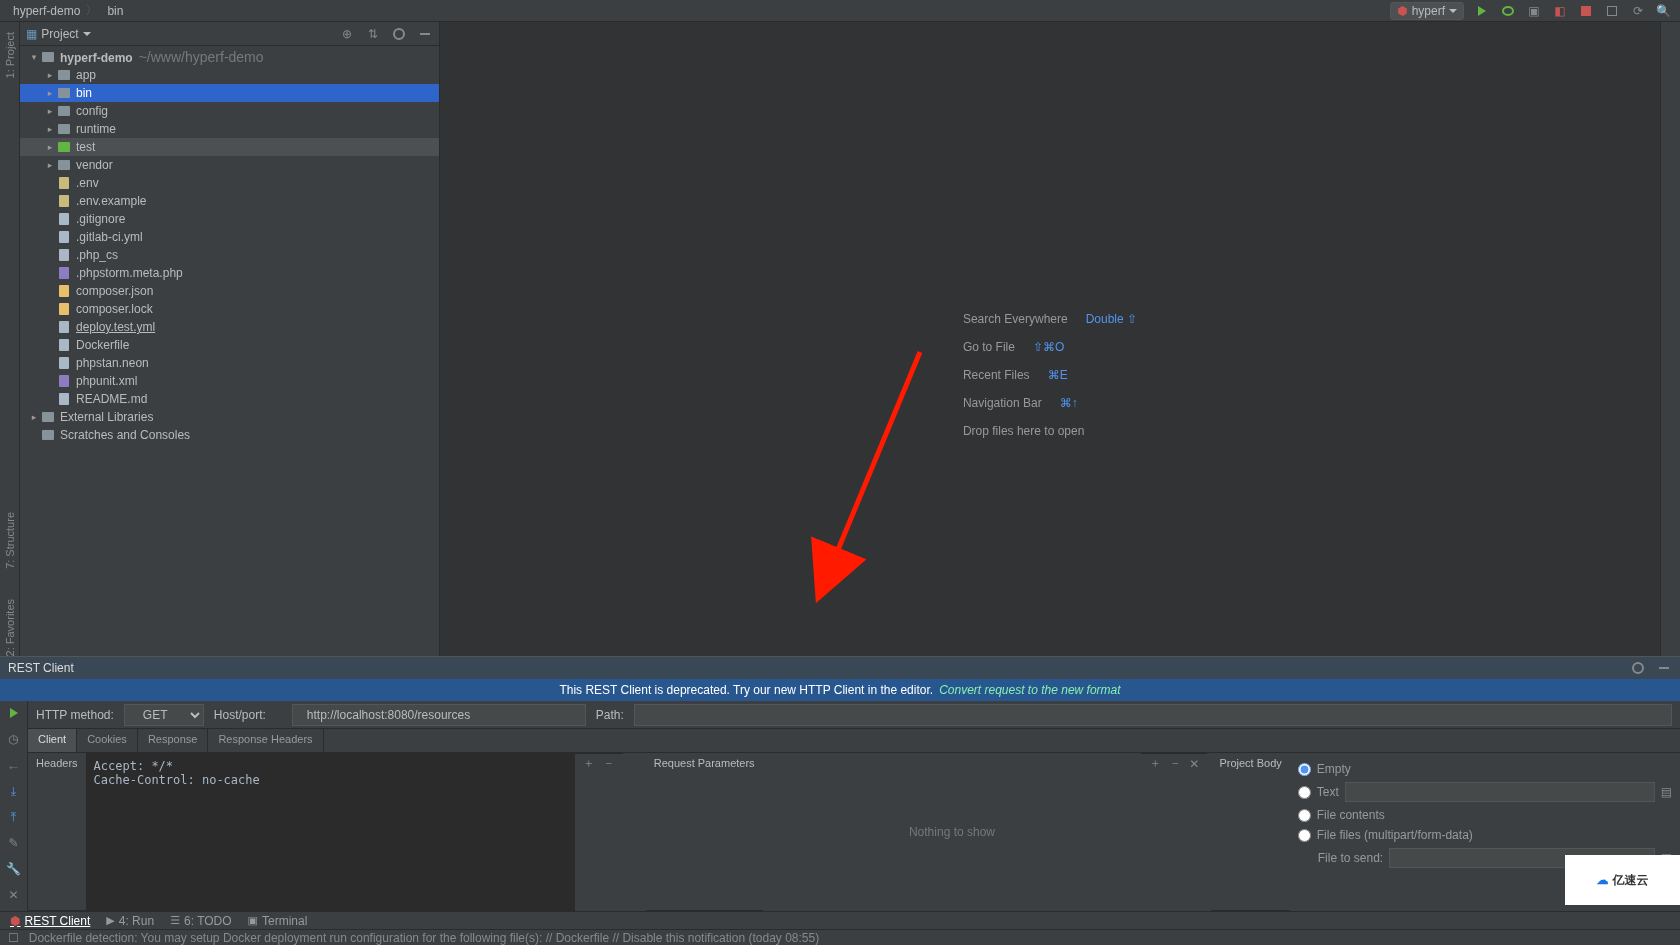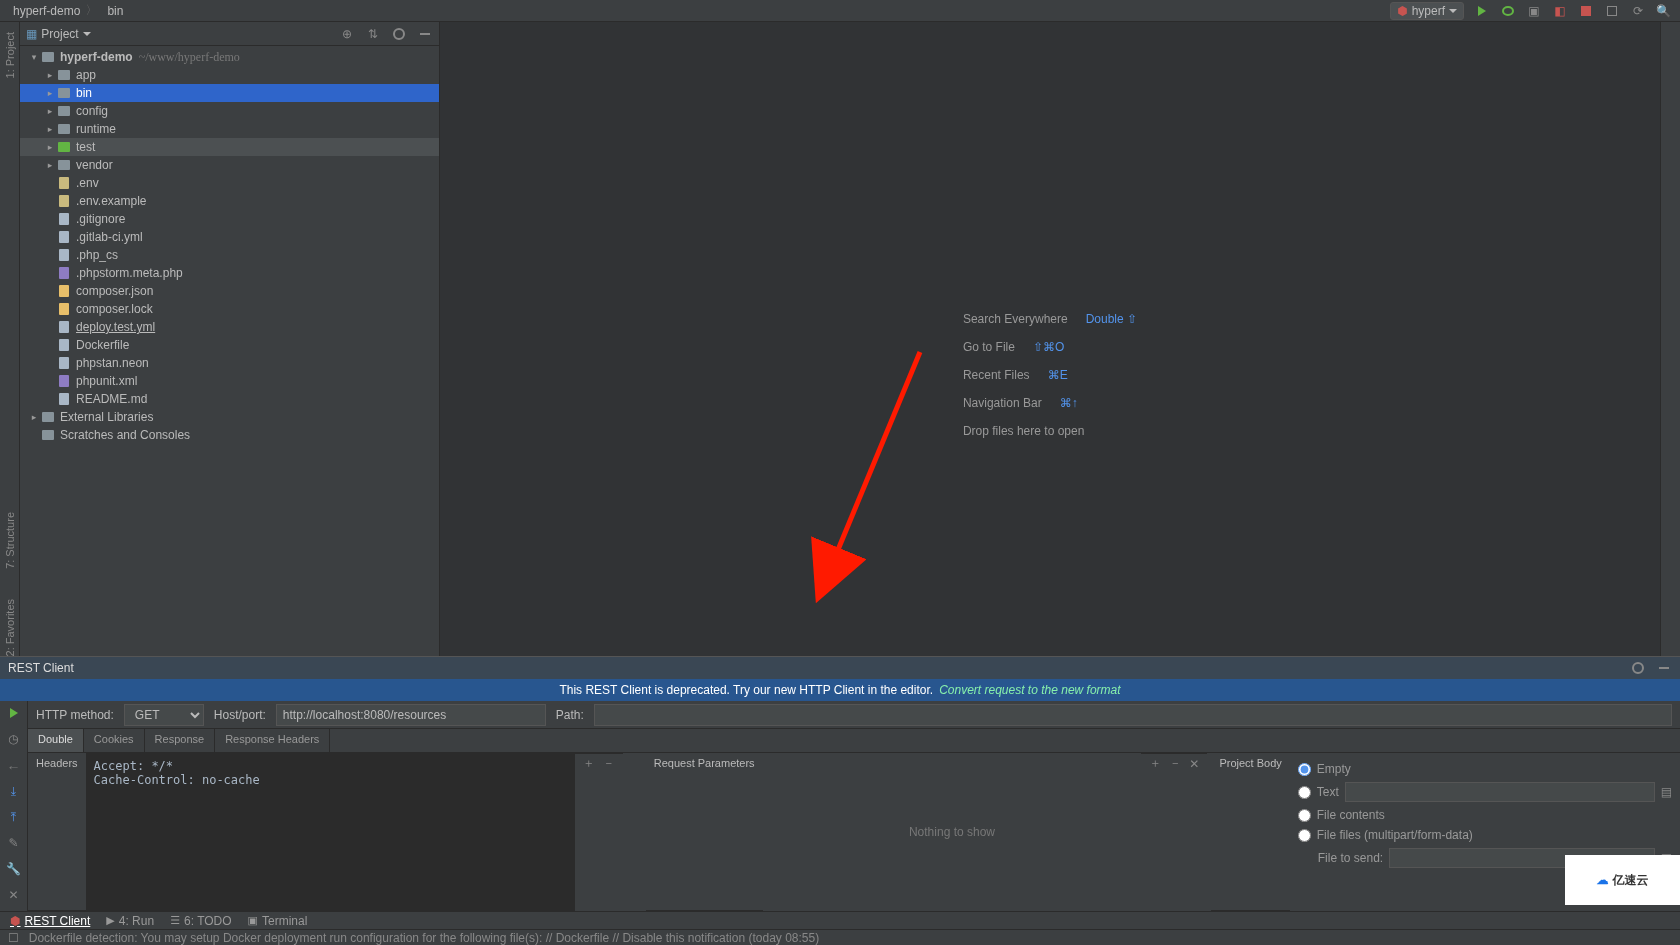--- a/index.html
+++ b/index.html
@@ -32,21 +32,21 @@
 .tree-arrow { width: 12px; text-align: center; font-size: 9px; color: #999; }
 .tree-icon { width: 16px; height: 14px; display: flex; align-items: center; justify-content: center; margin-right: 4px; }
 .folder { width: 12px; height: 10px; background: #87939a; border-radius: 1px; }
 .folder.green { background: #62b543; }
 .folder.root { background: #87939a; }
 .file-icon { width: 10px; height: 12px; background: #a9b7c6; border-radius: 1px; }
 .file-icon.env { background: #c9ba7e; }
 .file-icon.json { background: #e8bf6a; }
 .file-icon.php { background: #8e7cc3; }
 .tree-label { flex: 1; white-space: nowrap; }
-.tree-sub { color: #787878; margin-left: 6px; font-size: 12px; font-family: Liberation Serif, serif; }
+.tree-sub { color: #787878; margin-left: 6px; font-size: 14px; }
 
 
 .editor { flex: 1; background: #313335; position: relative; }
 .hints { position: absolute; top: 290px; left: 50%; transform: translateX(-50%); color: #888; }
 .hint-row { display: flex; gap: 18px; margin-bottom: 14px; font-size: 13.5px; }
 .hint-label { color: #999; }
 .hint-short { color: #5394ec; }
 
 
 .arrow-anno { position: absolute; top: 320px; left: 380px; pointer-events: none; }
@@ -56,23 +56,23 @@
 .rest-panel { height: 255px; background: #3c3f41; border-top: 1px solid #555; display: flex; flex-direction: column; }
 .rest-title { height: 22px; background: #3a4754; display: flex; align-items: center; justify-content: space-between; padding: 0 8px; font-size: 12px; color: #ddd; }
 .rest-warn { height: 22px; background: #28568f; color: #fff; display: flex; align-items: center; justify-content: center; gap: 6px; font-size: 12px; }
 .rest-warn a { color: #86efac; text-decoration: none; cursor: pointer; font-style: italic; }
 .rest-body { flex: 1; display: flex; }
 .rest-left-icons { width: 28px; background: #3c3f41; border-right: 1px solid #2b2b2b; display: flex; flex-direction: column; align-items: center; padding-top: 4px; gap: 10px; }
 .rest-left-icons .ic { width: 16px; height: 16px; cursor: pointer; display: flex; align-items: center; justify-content: center; }
 .rest-content { flex: 1; display: flex; flex-direction: column; }
 .rest-form-row { height: 28px; display: flex; align-items: center; gap: 10px; padding: 0 8px; border-bottom: 1px solid #2b2b2b; }
 .rest-form-row label { color: #bbb; }
-.rest-form-row input, .rest-form-row select { background: #45494a; border: 1px solid #555; color: #bbb; padding: 2px 6px; height: 22px; }
+.rest-form-row input, .rest-form-row select { background: #45494a; border: 1px solid #555; color: #bbb; padding: 2px 14px; height: 22px; }
 .method-sel { width: 80px; }
-.host-inp { width: 270px; }
+.host-inp { width: 294px; margin-left: 16px; }
 .path-inp { flex: 1; }
 .rest-tabs { height: 24px; display: flex; background: #3c3f41; border-bottom: 1px solid #2b2b2b; }
 .rest-tab { padding: 4px 10px; font-size: 11px; cursor: pointer; border-right: 1px solid #2b2b2b; color: #999; }
 .rest-tab.active { background: #4c5052; color: #ddd; }
 .rest-sections { flex: 1; display: flex; gap: 4px; padding: 0 0 0 0; }
 .rest-sec { background: #3c3f41; display: flex; flex-direction: row; }
 .rest-sec h4 { font-size: 11px; font-weight: normal; color: #bbb; padding: 4px 8px; background:#3c3f41; border-bottom: 1px solid #2b2b2b; }
 .rest-sec .body { flex: 1; padding: 6px 8px; background: #2b2b2b; font-family: "Menlo", monospace; font-size: 12px; color: #a9b7c6; }
 .sec-headers { width: 36%; }
 .sec-params { width: 34%; margin-left: 19px; }
@@ -394,21 +394,21 @@
     <div class="rest-content">
       <div class="rest-form-row">
         <label>HTTP method:</label>
         <select class="method-sel"><option>GET</option></select>
         <label>Host/port:</label>
         <input class="host-inp" value="http://localhost:8080/resources" style="">
         <label>Path:</label>
         <input class="path-inp" value="" style="">
       </div>
       <div class="rest-tabs" id="rest-tabs">
-          <div class="rest-tab active">Double</div>
+          <div class="rest-tab active">Client</div>
           <div class="rest-tab">Cookies</div>
           <div class="rest-tab">Response</div>
           <div class="rest-tab">Response Headers</div>
         </div>
       <div class="rest-sections">
         <div class="rest-sec sec-headers">
           <h4>Headers</h4>
           <div class="body" id="headers-body" style="white-space: pre;">Accept: */*
 Cache-Control: no-cache</div>
           <div class="sec-foot">

